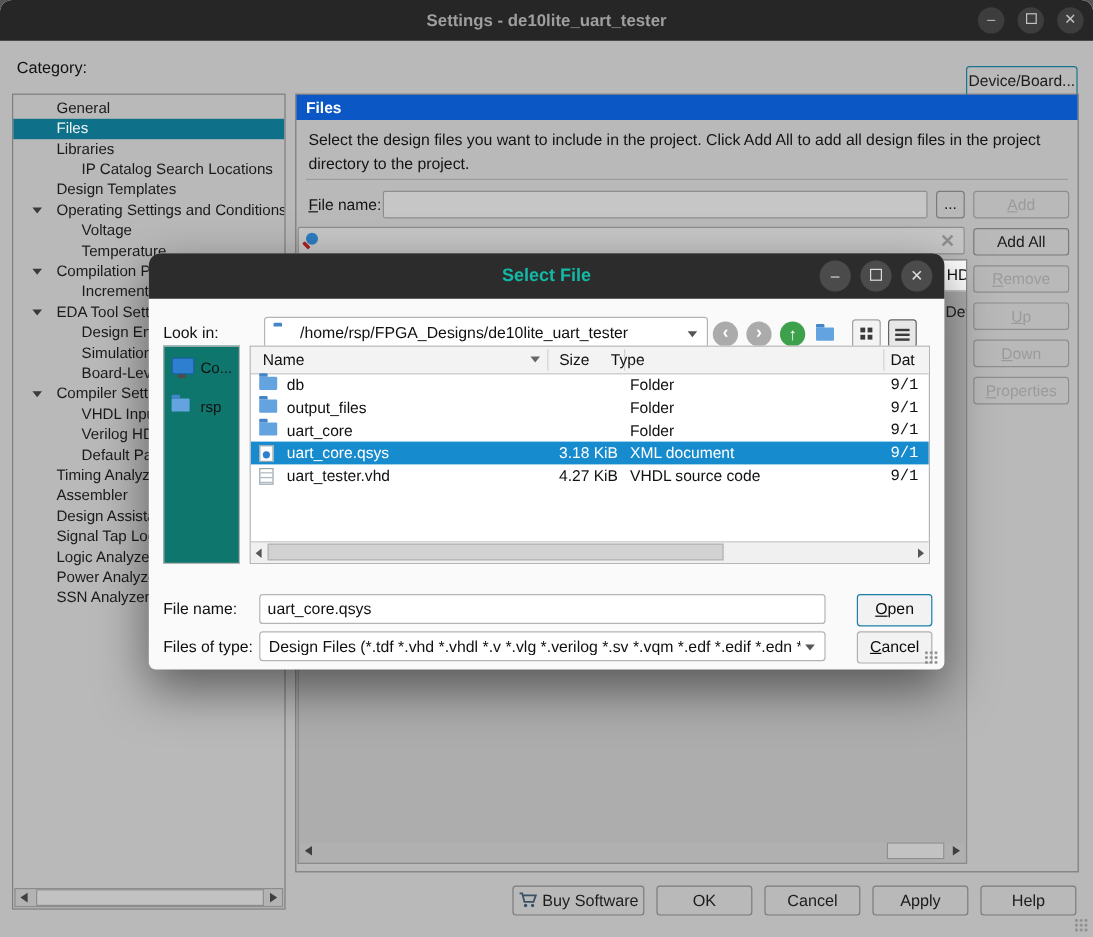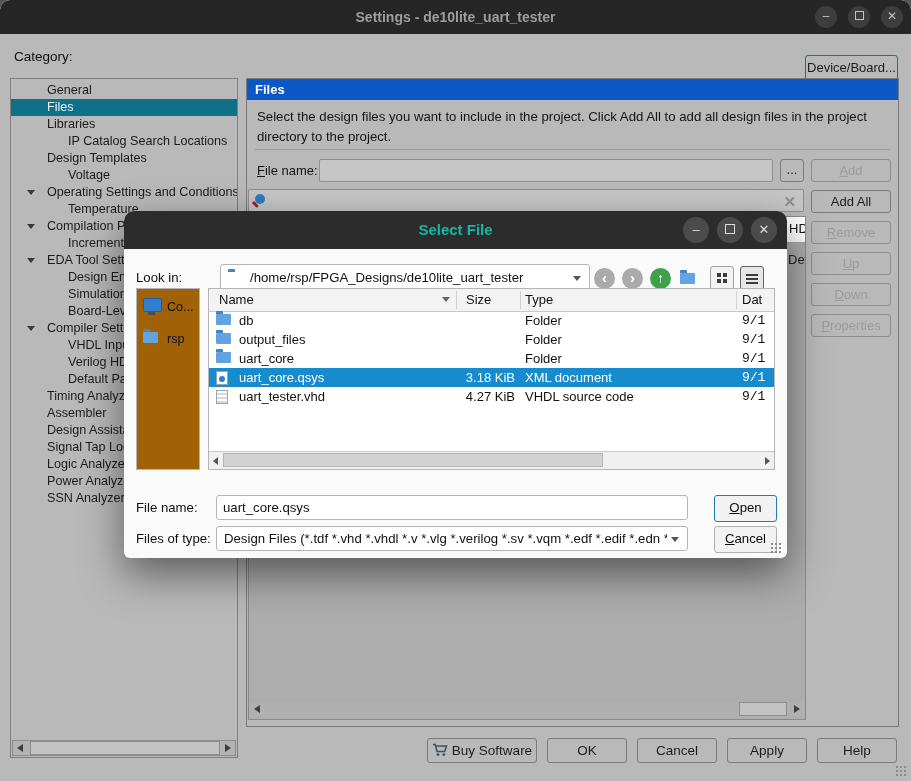--- a/index.html
+++ b/index.html
@@ -94,21 +94,21 @@
   .tico.nav{font-size:15px;line-height:19px;}
   .tico.up{background:#3da04a;font-size:14px;line-height:20px;}
   .tico.nfold{background:transparent;border-radius:0;}
   .viewbtn{position:absolute;top:55px;width:24px;height:24px;border:1px solid #a2a2a2;border-radius:3px;
            background:#f3f3f3;box-sizing:border-box;}
   .viewbtn.checked{border-color:#636363;background:#e7e7e7;}
   .grid-glyph{position:absolute;left:6px;top:6px;width:4px;height:4px;background:#3a3a3a;
               box-shadow:6px 0 0 #3a3a3a,0 6px 0 #3a3a3a,6px 6px 0 #3a3a3a;}
   .list-glyph{position:absolute;left:5px;top:7px;width:12px;height:2px;background:#3a3a3a;
               box-shadow:0 4px 0 #3a3a3a,0 8px 0 #3a3a3a;}
-  .dlg-sidebar{position:absolute;left:12px;top:77px;width:64px;height:182px;background:#a16207;
+  .dlg-sidebar{position:absolute;left:12px;top:77px;width:64px;height:182px;background:#0f766e;
                border:1px solid #b5b5b5;box-sizing:border-box;}
   .place{position:relative;height:26px;margin-top:6px;}
   .place .pic{position:absolute;left:6px;top:3px;}
   .place .plbl{position:absolute;left:30px;top:5px;font-size:12.6px;color:#111;}
   .icomputer{width:17px;height:12px;background:#2f7fd0;border:1px solid #1c5fa6;border-radius:2px;position:relative;}
   .icomputer::after{content:'';position:absolute;left:4px;top:13px;width:7px;height:3px;background:#4d4d4d;}
   .dlg-list{position:absolute;left:84px;top:77px;width:567px;height:182px;background:#fff;
             border:1px solid #b5b5b5;box-sizing:border-box;overflow:hidden;}
   .lhead{position:absolute;left:0;top:0;right:0;height:22px;background:#f3f3f3;border-bottom:1px solid #c9c9c9;}
   .lh{position:absolute;top:3px;font-size:13px;color:#111;}
@@ -172,26 +172,26 @@
         </div>
       <div class="trow">
           <span class="lbl">Libraries</span>
         </div>
       <div class="trow lvl2">
           <span class="lbl">IP Catalog Search Locations</span>
         </div>
       <div class="trow">
           <span class="lbl">Design Templates</span>
         </div>
-      <div class="trow lvl2">
-          <span class="lbl">Voltage</span>
-        </div>
       <div class="trow">
           <span class="exp"></span>
           <span class="lbl">Operating Settings and Conditions</span>
+        </div>
+      <div class="trow lvl2">
+          <span class="lbl">Voltage</span>
         </div>
       <div class="trow lvl2">
           <span class="lbl">Temperature</span>
         </div>
       <div class="trow">
           <span class="exp"></span>
           <span class="lbl">Compilation Process Settings</span>
         </div>
       <div class="trow lvl2">
           <span class="lbl">Incremental Compilation</span>
@@ -359,21 +359,21 @@
       </div>
     </div>
 
     <div class="dlg-list">
       <div class="lhead">
         <span class="lh" style="left:10px;">Name</span>
         <span class="sort-arrow"></span>
         <span class="lh-sep" style="left:247px;"></span>
         <span class="lh" style="left:257px;">Size</span>
         <span class="lh-sep" style="left:311px;"></span>
-        <span class="lh" style="left:316px;">Type</span>
+        <span class="lh" style="left:300px;">Type</span>
         <span class="lh-sep" style="left:527px;"></span>
         <span class="lh" style="left:533px;">Dat</span>
       </div>
 
       <div class="frow" style="top:22px;">
         <span class="fic ifolder"></span>
         <span class="fname">db</span>
         <span class="fsize"></span>
         <span class="ftype">Folder</span>
         <span class="fdate">9/1</span>

